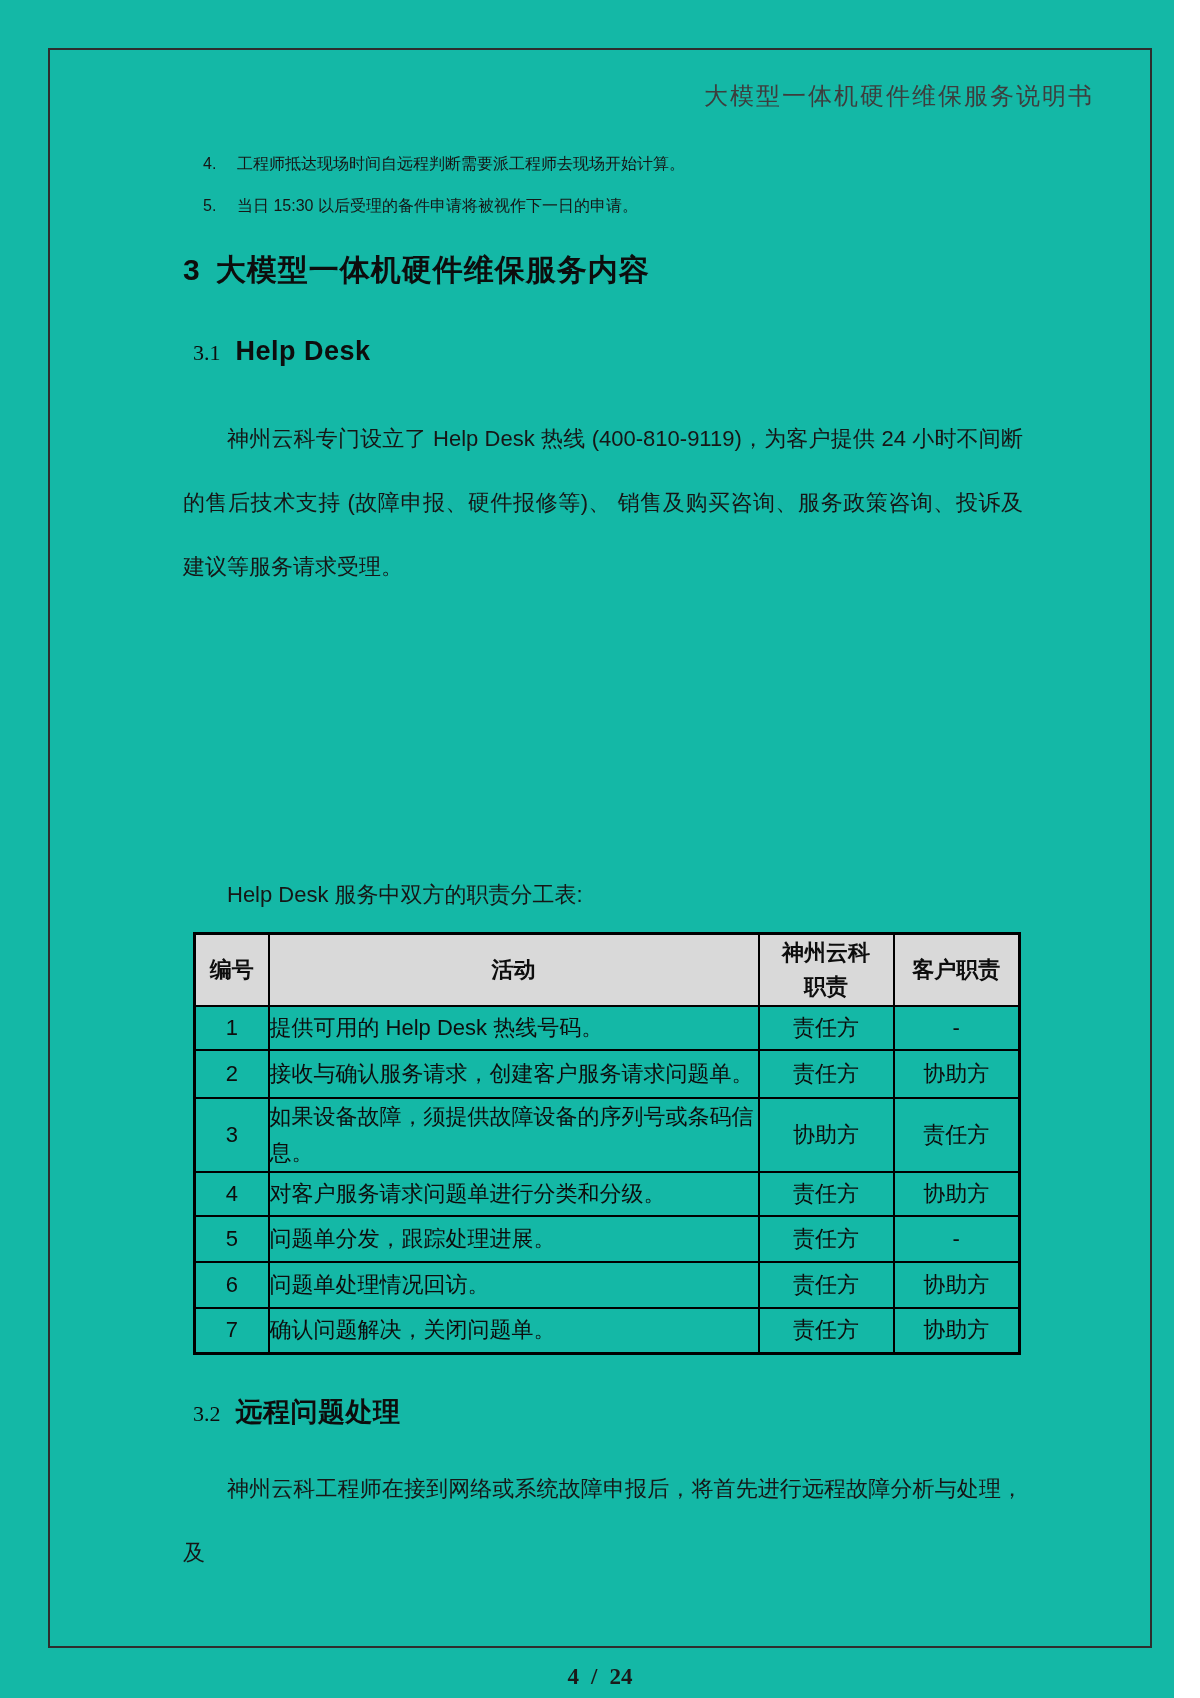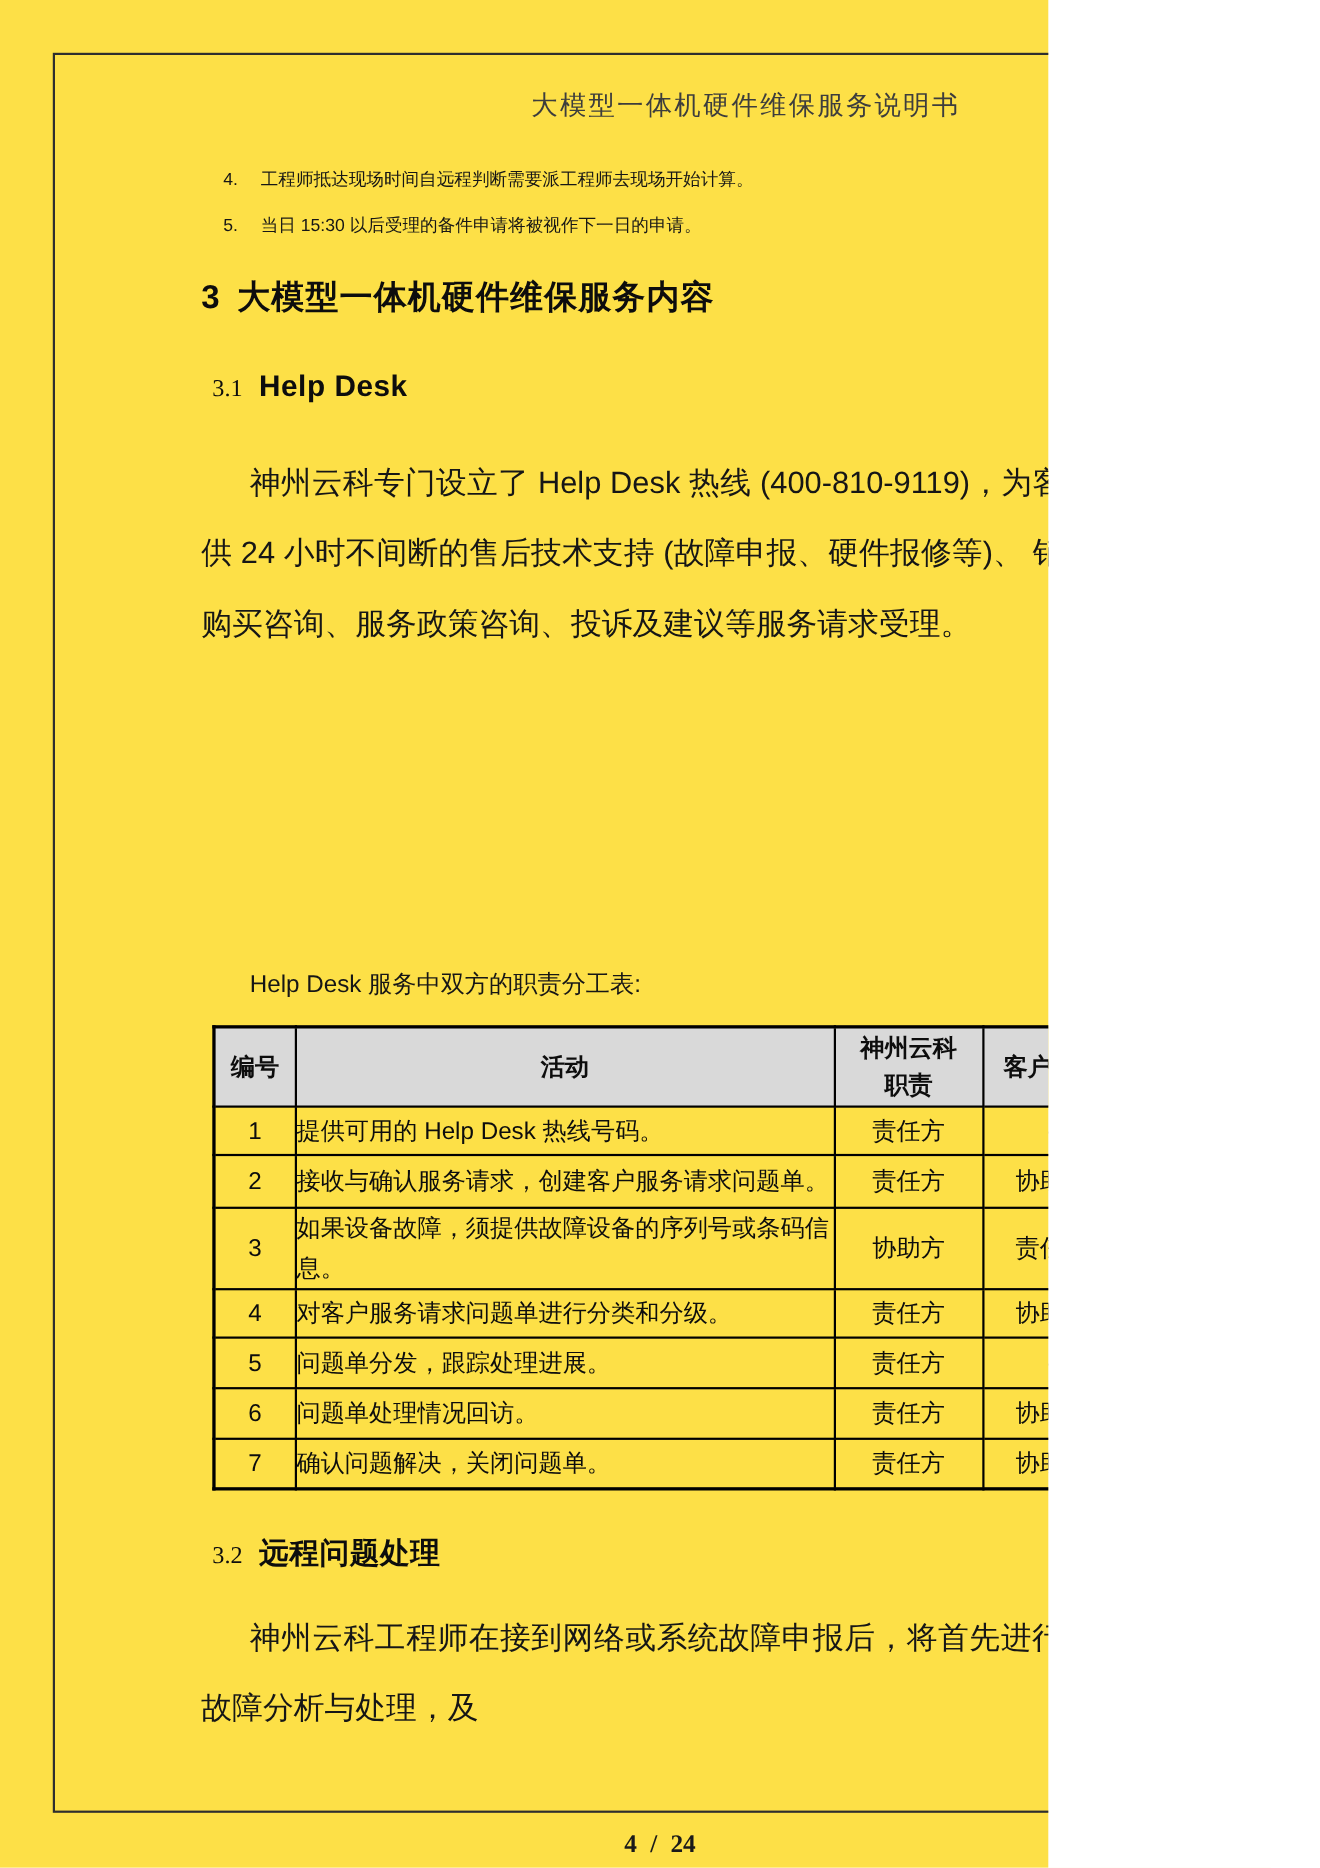--- a/index.html
+++ b/index.html
@@ -1,18 +1,18 @@
 <!DOCTYPE html>
 <html><head>
 <meta charset="utf-8">
 <style>
   * { margin:0; padding:0; box-sizing:border-box; }
   html,body { background:#ffffff; }
   .page {
-    position:relative; width:953px; height:1698px; background:#fde047;
+    position:relative; width:1174px; height:1698px; background:#14b8a6;
     font-family:"Liberation Sans","DejaVu Sans",sans-serif;
     color:#111; overflow:hidden;
   }
   .frame {
     position:absolute; left:48px; top:48px; width:1104px; height:1600px;
     border:2px solid #2e2e2e;
   }
   .header-title {
     position:absolute; top:80px; right:80px;
     font-family:"Liberation Serif","DejaVu Serif",serif;
@@ -29,21 +29,21 @@
   .h2 { position:absolute; font-size:27px; color:#0d0d0d; }
   .h2 .sec-num {
     font-family:"Liberation Serif","DejaVu Serif",serif;
     font-weight:normal; margin-right:15px; font-size:22px;
   }
   .h2 .h2-title { font-weight:bold; letter-spacing:0.5px; }
   .h2-31 { left:193px; top:336px; }
   .h2-32 { left:193px; top:1394px; }
   .para {
     position:absolute; left:183px; width:840px;
-    font-size:28px; line-height:64px; text-align:justify;
+    font-size:22px; line-height:64px; text-align:justify;
     text-indent:44px; color:#161616;
   }
   .p1 { top:407px; }
   .p2 { top:593px; }
   .table-intro {
     position:absolute; left:183px; top:880px; width:840px;
     font-size:22px; text-indent:44px; color:#161616;
   }
   .p3 { top:1457px; }
   table.resp {

